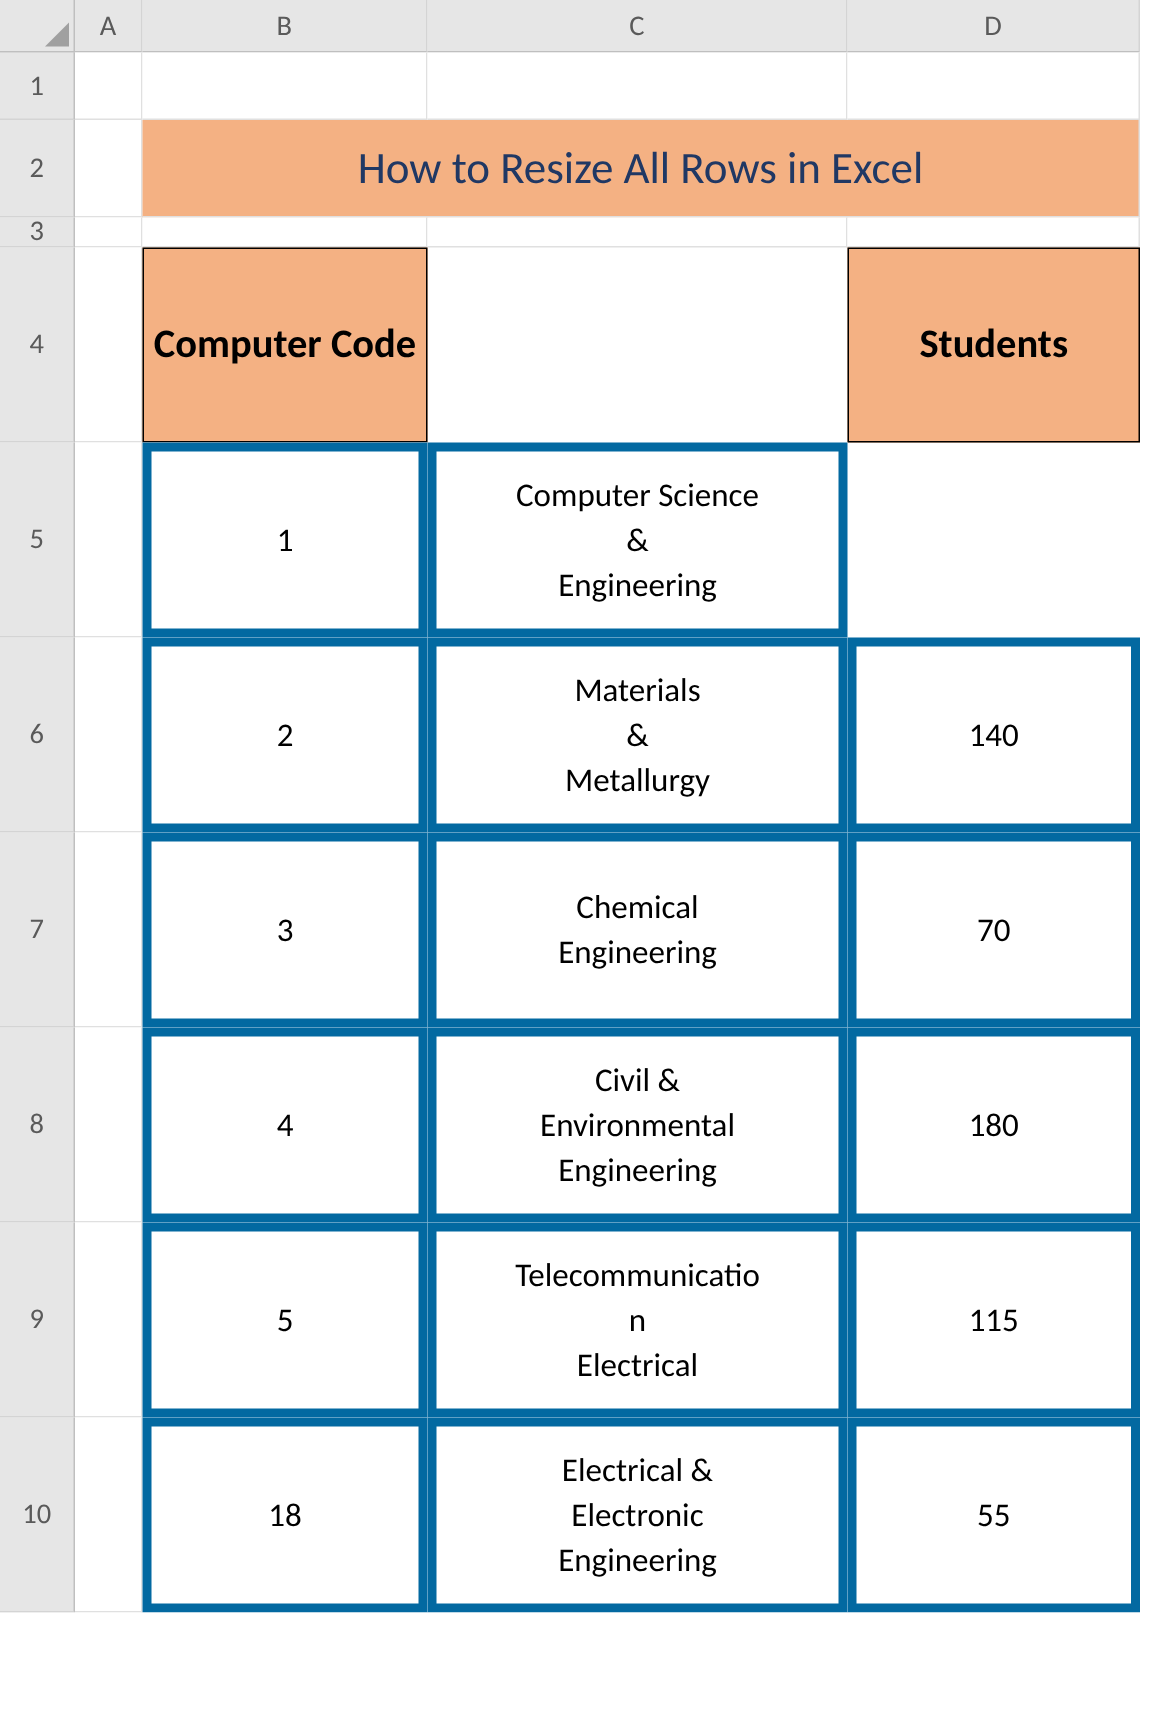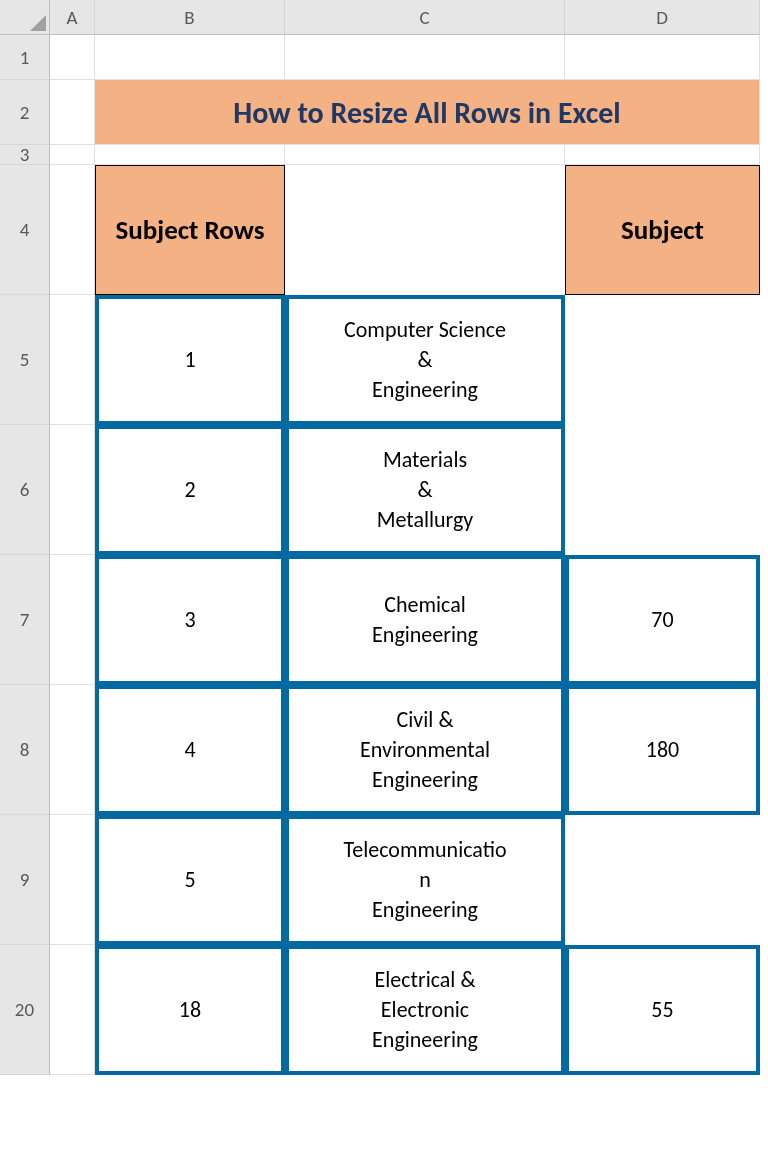--- a/index.html
+++ b/index.html
@@ -45,21 +45,21 @@
   .cell {
     border-right: 1px solid #e0e0e0;
     border-bottom: 1px solid #e0e0e0;
     background: #ffffff;
   }
   .title {
     grid-column: 3 / 6;
     grid-row: 3;
     background: #f4b183;
     color: #203864;
-    font-weight: bold;
+    font-weight: normal;
     font-size: 30px;
     display: flex;
     align-items: center;
     justify-content: center;
     border-right: 1px solid #e0e0e0;
     border-bottom: 1px solid #e0e0e0;
   }
   .thdr {
     background: #f4b183;
     color: #000;
@@ -73,21 +73,21 @@
     line-height: 1.25;
     padding: 4px;
   }
   .tcell {
     font-size: 22px;
     color: #000;
     display: flex;
     align-items: center;
     justify-content: center;
     text-align: center;
-    border: 4px solid #0369a1;
+    border: 6px solid #0369a1;
     line-height: 1.35;
     padding: 12px;
     background: #fff;
     white-space: pre-line;
   }
   .g {  }
 </style>
 </head>
 <body>
 
@@ -102,21 +102,21 @@
 
   <div class="rowhdr g" style="grid-column:1;grid-row:2">1</div>
   <div class="rowhdr g" style="grid-column:1;grid-row:3">2</div>
   <div class="rowhdr g" style="grid-column:1;grid-row:4">3</div>
   <div class="rowhdr g" style="grid-column:1;grid-row:5">4</div>
   <div class="rowhdr g" style="grid-column:1;grid-row:6">5</div>
   <div class="rowhdr g" style="grid-column:1;grid-row:7">6</div>
   <div class="rowhdr g" style="grid-column:1;grid-row:8">7</div>
   <div class="rowhdr g" style="grid-column:1;grid-row:9">8</div>
   <div class="rowhdr g" style="grid-column:1;grid-row:10">9</div>
-  <div class="rowhdr g" style="grid-column:1;grid-row:11">20</div>
+  <div class="rowhdr g" style="grid-column:1;grid-row:11">10</div>
 
   <div class="cell g" style="grid-column:2;grid-row:2"></div>
   <div class="cell g" style="grid-column:2;grid-row:3"></div>
   <div class="cell g" style="grid-column:2;grid-row:4"></div>
   <div class="cell g" style="grid-column:2;grid-row:5"></div>
   <div class="cell g" style="grid-column:2;grid-row:6"></div>
   <div class="cell g" style="grid-column:2;grid-row:7"></div>
   <div class="cell g" style="grid-column:2;grid-row:8"></div>
   <div class="cell g" style="grid-column:2;grid-row:9"></div>
   <div class="cell g" style="grid-column:2;grid-row:10"></div>
@@ -125,48 +125,50 @@
   <div class="cell g" style="grid-column:3;grid-row:2"></div>
   <div class="cell g" style="grid-column:4;grid-row:2"></div>
   <div class="cell g" style="grid-column:5;grid-row:2"></div>
 
   <div class="title g">How to Resize All Rows in Excel</div>
 
   <div class="cell g" style="grid-column:3;grid-row:4"></div>
   <div class="cell g" style="grid-column:4;grid-row:4"></div>
   <div class="cell g" style="grid-column:5;grid-row:4"></div>
 
-  <div class="thdr g" style="grid-column:3;grid-row:5">Subject Rows</div>
-  <div class="thdr g" style="grid-column:5;grid-row:5">Subject</div>
+  <div class="thdr g" style="grid-column:3;grid-row:5">Computer Code</div>
+  <div class="thdr g" style="grid-column:5;grid-row:5">Students</div>
 
   <div class="tcell g" style="grid-column:3;grid-row:6">1</div>
   <div class="tcell g" style="grid-column:4;grid-row:6">Computer Science
 &amp;
 Engineering</div>
 
   <div class="tcell g" style="grid-column:3;grid-row:7">2</div>
   <div class="tcell g" style="grid-column:4;grid-row:7">Materials
 &amp;
 Metallurgy</div>
+  <div class="tcell g" style="grid-column:5;grid-row:7">140</div>
 
   <div class="tcell g" style="grid-column:3;grid-row:8">3</div>
   <div class="tcell g" style="grid-column:4;grid-row:8">Chemical
 Engineering</div>
   <div class="tcell g" style="grid-column:5;grid-row:8">70</div>
 
   <div class="tcell g" style="grid-column:3;grid-row:9">4</div>
   <div class="tcell g" style="grid-column:4;grid-row:9">Civil &amp;
 Environmental
 Engineering</div>
   <div class="tcell g" style="grid-column:5;grid-row:9">180</div>
 
   <div class="tcell g" style="grid-column:3;grid-row:10">5</div>
   <div class="tcell g" style="grid-column:4;grid-row:10">Telecommunicatio
 n
-Engineering</div>
+Electrical</div>
+  <div class="tcell g" style="grid-column:5;grid-row:10">115</div>
 
   <div class="tcell g" style="grid-column:3;grid-row:11">18</div>
   <div class="tcell g" style="grid-column:4;grid-row:11">Electrical &amp;
 Electronic
 Engineering</div>
   <div class="tcell g" style="grid-column:5;grid-row:11">55</div>
 
 </div>
 
 </body></html>

